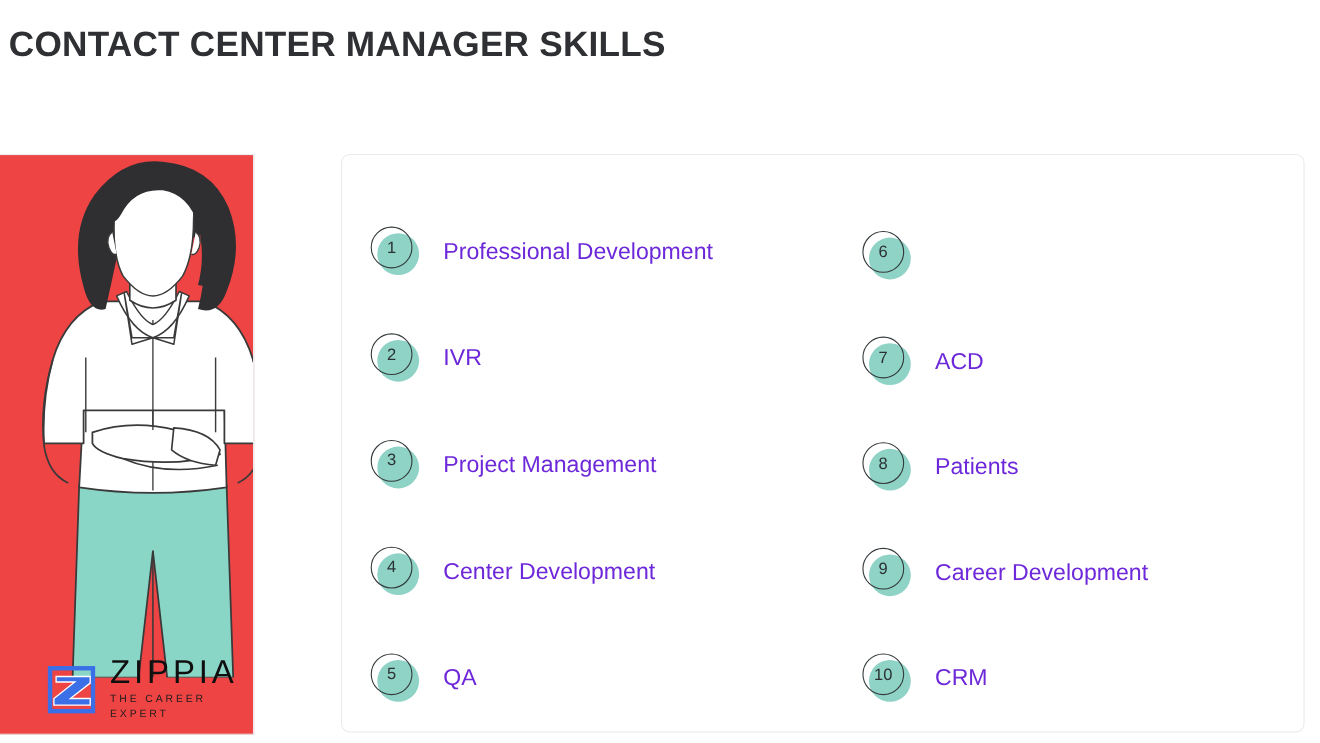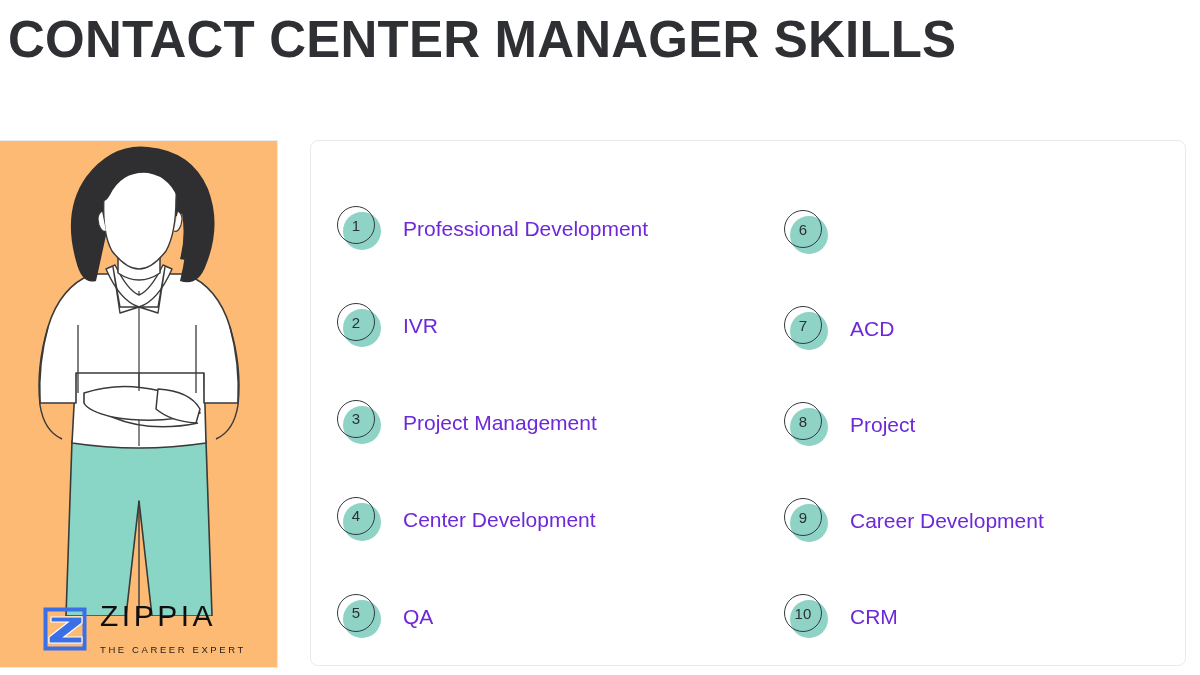--- a/index.html
+++ b/index.html
@@ -13,36 +13,36 @@
     font-family: "Liberation Sans", sans-serif;
     overflow: hidden;
     position: relative;
   }
 
   
   .page-title {
     position: absolute;
     left: 8px;
     top: 16px;
-    font-size: 51px;
+    font-size: 32px;
     font-weight: 700;
     letter-spacing: 0.2px;
     color: #2f3033;
     white-space: nowrap;
     line-height: 48px;
   }
 
   
   .illustration-panel {
     position: absolute;
     left: 0px;
     top: 140px;
-    width: 278px;
+    width: 231px;
     height: 528px;
-    background: #fdba74;
+    background: #ef4444;
     border-top: 1px solid #e9eaec;
     border-right: 1px solid #e9eaec;
     border-bottom: 1px solid #e9eaec;
     border-left: none;
     box-sizing: border-box;
     overflow: hidden;
   }
   .illustration-svg {
     position: absolute;
     left: 0;
@@ -77,21 +77,21 @@
     letter-spacing: 3.5px;
     color: #0f0f0f;
     line-height: 30px;
   }
   .zippia-tag {
     font-size: 9.5px;
     font-weight: 400;
     letter-spacing: 2.6px;
     color: #1d1d1d;
     line-height: 14px;
-    margin-top: 12px;
+    margin-top: 2px;
   }
 
   
   .skills-card {
     position: absolute;
     left: 310px;
     top: 140px;
     width: 876px;
     height: 526px;
     background: #ffffff;
@@ -298,21 +298,21 @@
         </div>
         <div class="skill-label">ACD</div>
       </div>
       <div class="skill-row">
         <div class="skill-badge">
           <div class="disc"></div>
           <div class="ring">
             <span class="num">8</span>
           </div>
         </div>
-        <div class="skill-label">Project</div>
+        <div class="skill-label">Patients</div>
       </div>
       <div class="skill-row">
         <div class="skill-badge">
           <div class="disc"></div>
           <div class="ring">
             <span class="num">9</span>
           </div>
         </div>
         <div class="skill-label">Career Development</div>
       </div>

